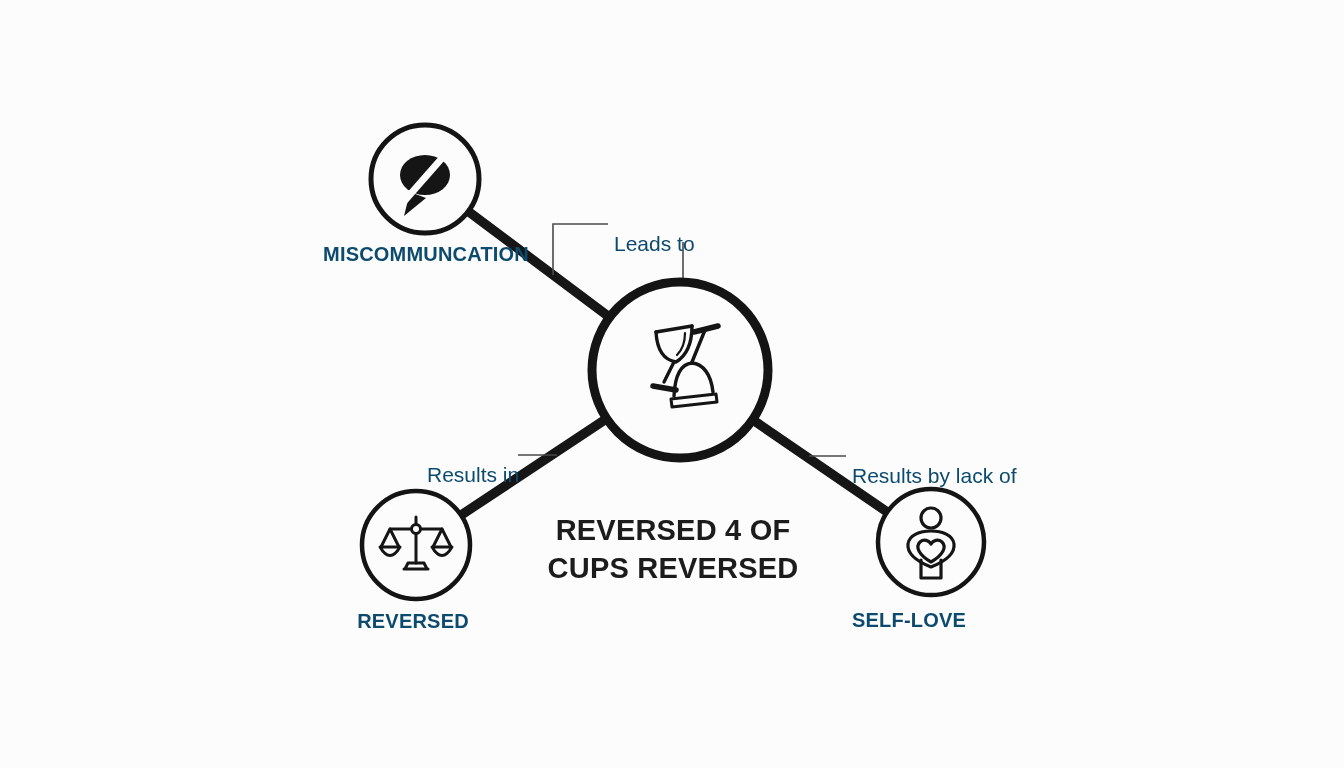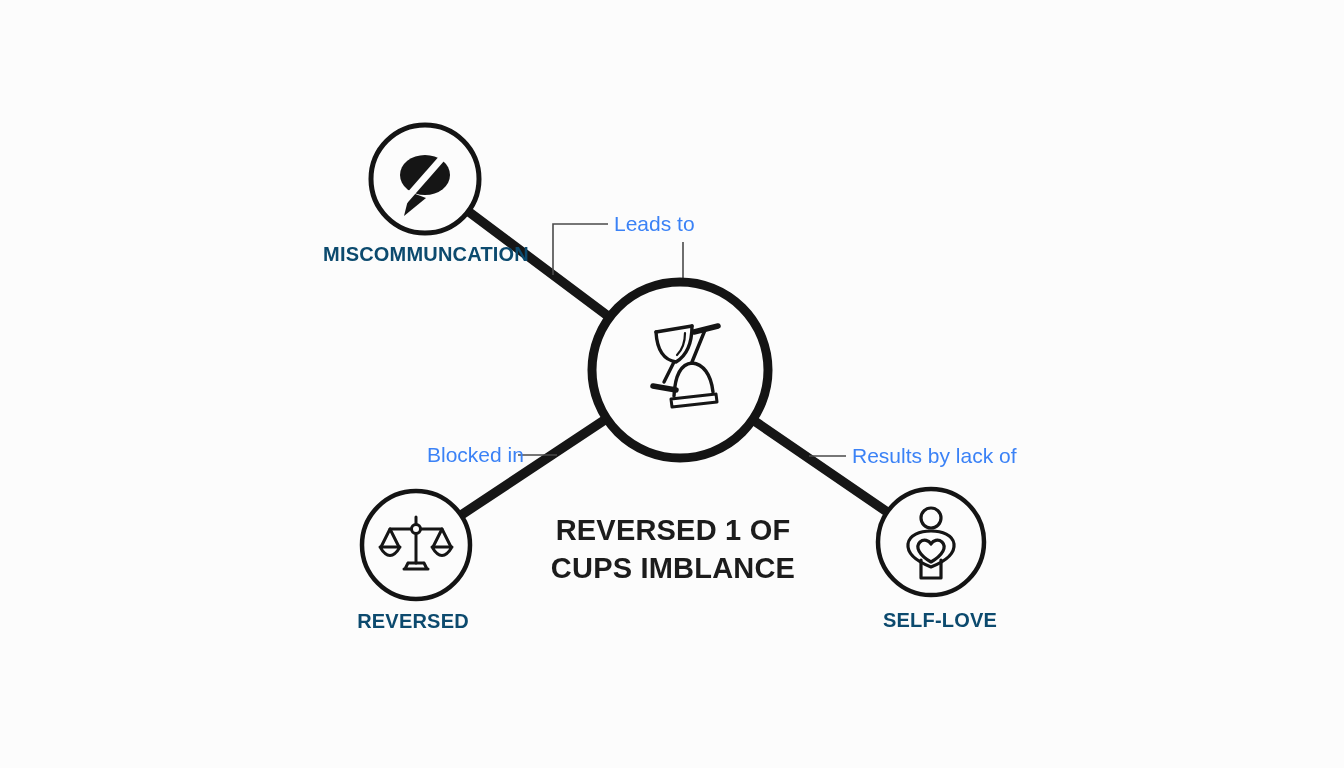--- a/index.html
+++ b/index.html
@@ -17,22 +17,23 @@
     font-weight:700;
     font-size:20px;
     letter-spacing:.2px;
     color:#0c4a6e;
     white-space:nowrap;
   }
   .edge-label{
     position:absolute;
     font-weight:400;
     font-size:21px;
-    color:#3b82f6;
+    color:#0c4a6e;
     white-space:nowrap;
+    margin-top:20px;
   }
   .diagram-title{
     position:absolute;
     left:673px;top:511px;
     transform:translateX(-50%);
     text-align:center;
     font-weight:700;
     font-size:29px;
     line-height:38px;
     letter-spacing:.2px;
@@ -96,24 +97,24 @@
     <g transform="translate(893,504)" fill="none" stroke="#151515" stroke-width="3.2" stroke-linecap="round" stroke-linejoin="round">
       <circle cx="38" cy="14" r="10"></circle>
       <path d="M38,27 C27,27 16,31 15,40 C14,49 23,57 38,63 C53,57 62,49 61,40 C60,31 49,27 38,27 Z"></path>
       <path d="M38,58 C26,51 22,43 27,38 C31,34.5 36,36.5 38,40 C40,36.5 45,34.5 49,38 C54,43 50,51 38,58 Z"></path>
       <path d="M28,56 L28,74 L48,74 L48,56"></path>
     </g>
   </svg>
 
   <div class="node-label" style="left:426px;top:243px">MISCOMMUNCATION</div>
   <div class="node-label" style="left:413px;top:610px">REVERSED</div>
-  <div class="node-label" style="left:940px;top:609px">SELF-LOVE</div>
+  <div class="node-label" style="left:909px;top:609px">SELF-LOVE</div>
 
   <div class="edge-label" style="left:614px;top:212px">Leads to</div>
-  <div class="edge-label" style="left:427px;top:443px">Blocked in</div>
+  <div class="edge-label" style="left:427px;top:443px">Results in</div>
   <div class="edge-label" style="left:852px;top:444px">Results by lack of</div>
 
   <div class="diagram-title">
-    <div>REVERSED 1 OF</div>
-    <div>CUPS IMBLANCE</div>
+    <div>REVERSED 4 OF</div>
+    <div>CUPS REVERSED</div>
   </div>
 
 </div>
 
 </body></html>

